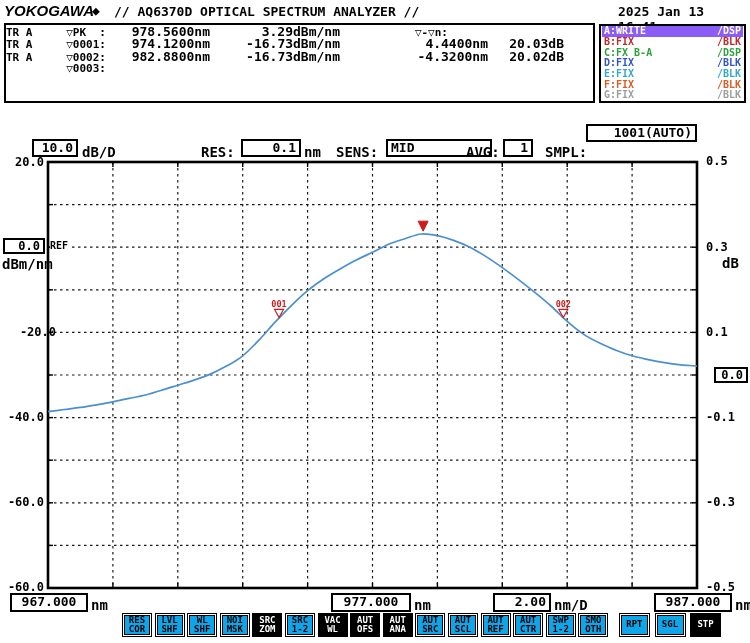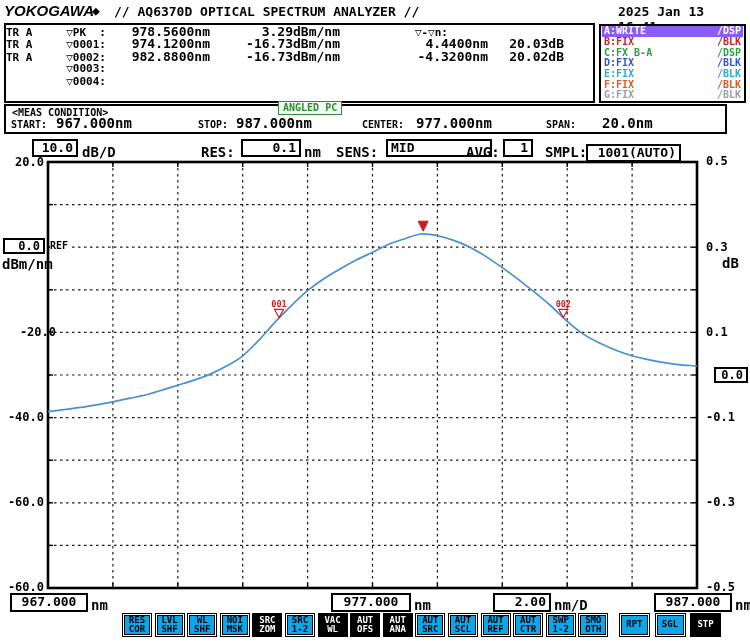--- a/index.html
+++ b/index.html
@@ -89,24 +89,20 @@
       <span class="mc2">▽0002:</span>
       <span class="mc3 lg">982.8800nm</span>
       <span class="mc4 lg">-16.73dBm/nm</span>
       <span class="mc5 lg">-4.3200nm</span>
       <span class="mc6 lg">20.02dB</span>
     </div>
     <div class="mrow">
       <span class="mc1"></span>
       <span class="mc2">▽0003:</span>
     </div>
-    <div class="mrow">
-      <span class="mc1"></span>
-      <span class="mc2">▽0004:</span>
-    </div>
   </div>
 
   <div class="abs" id="trace-panel">
     <div class="trow" style="color: rgb(255, 255, 255); background: #8b5cf6;">
       <span>A:WRITE</span>
       <span>/DSP</span>
     </div>
     <div class="trow" style="color: rgb(194, 40, 40); gap: 37px;">
       <span>B:FIX</span>
       <span>/BLK</span>
@@ -126,44 +122,32 @@
     <div class="trow" style="color: rgb(212, 95, 40);">
       <span>F:FIX</span>
       <span>/BLK</span>
     </div>
     <div class="trow" style="color: rgb(154, 160, 160);">
       <span>G:FIX</span>
       <span>/BLK</span>
     </div>
   </div>
 
-  <div class="abs" id="meas-panel">
-    <span class="abs" id="meas-title">&lt;MEAS CONDITION&gt;</span>
-    <span class="abs" id="angled-pc">ANGLED PC</span>
-    <span class="abs meas-lbl" style="left:5px;">START:</span>
-    <span class="abs meas-val" style="left:50px;">967.000nm</span>
-    <span class="abs meas-lbl" style="left:192px;">STOP:</span>
-    <span class="abs meas-val" style="left:230px;">987.000nm</span>
-    <span class="abs meas-lbl" style="left:356px;">CENTER:</span>
-    <span class="abs meas-val" style="left:410px;">977.000nm</span>
-    <span class="abs meas-lbl" style="left:540px;">SPAN:</span>
-    <span class="abs meas-val" style="left:596px;">20.0nm</span>
-  </div>
 
   <div class="abs vbox r" style="left:32px;top:139px;width:46px;height:18px;">10.0</div>
   <span class="abs lbl10" style="left:82px;top:144px;">dB/D</span>
   <span class="abs lbl10" style="left:201px;top:144px;">RES:</span>
   <div class="abs vbox r" style="left:241px;top:139px;width:60px;height:18px;">0.1</div>
   <span class="abs lbl10" style="left:304px;top:144px;">nm</span>
   <span class="abs lbl10" style="left:336px;top:144px;">SENS:</span>
   <div class="abs vbox" style="left:386px;top:139px;width:106px;height:18px;">MID</div>
   <span class="abs lbl10" style="left:466px;top:144px;">AVG:</span>
   <div class="abs vbox r" style="left:503px;top:139px;width:30px;height:18px;">1</div>
   <span class="abs lbl10" style="left:545px;top:144px;">SMPL:</span>
-  <div class="abs vbox r" style="left:586px;top:144px;width:95px;height:18px;">1001(AUTO)</div>
+  <div class="abs vbox r" style="left:586px;top:124px;width:111px;height:18px;">1001(AUTO)</div>
 
   <div class="abs" id="plot-wrap">
     <svg id="plot" width="750" height="460" viewBox="0 0 750 460">
         <line x1="48" y1="49.6" x2="697" y2="49.6" stroke="#1a1a1a" stroke-width="1.2" stroke-dasharray="2.5 3.5"></line>
         <line x1="48" y1="92.2" x2="697" y2="92.2" stroke="#1a1a1a" stroke-width="1.2" stroke-dasharray="2.5 3.5"></line>
         <line x1="48" y1="134.8" x2="697" y2="134.8" stroke="#1a1a1a" stroke-width="1.2" stroke-dasharray="2.5 3.5"></line>
         <line x1="48" y1="177.4" x2="697" y2="177.4" stroke="#1a1a1a" stroke-width="1.2" stroke-dasharray="2.5 3.5"></line>
         <line x1="48" y1="220" x2="697" y2="220" stroke="#1a1a1a" stroke-width="1.2" stroke-dasharray="2.5 3.5"></line>
         <line x1="48" y1="262.6" x2="697" y2="262.6" stroke="#1a1a1a" stroke-width="1.2" stroke-dasharray="2.5 3.5"></line>
         <line x1="48" y1="305.2" x2="697" y2="305.2" stroke="#1a1a1a" stroke-width="1.2" stroke-dasharray="2.5 3.5"></line>

